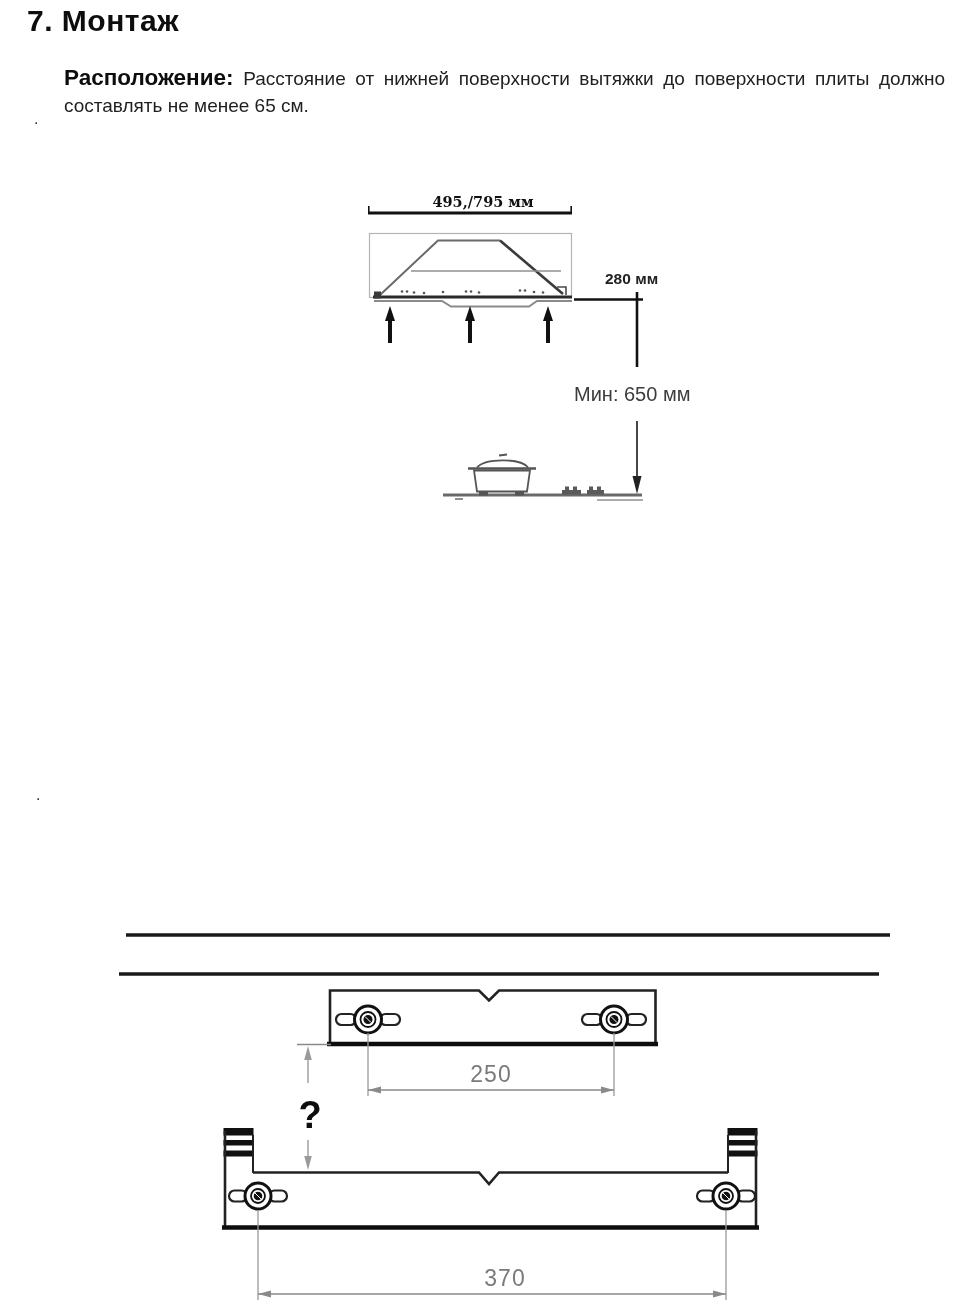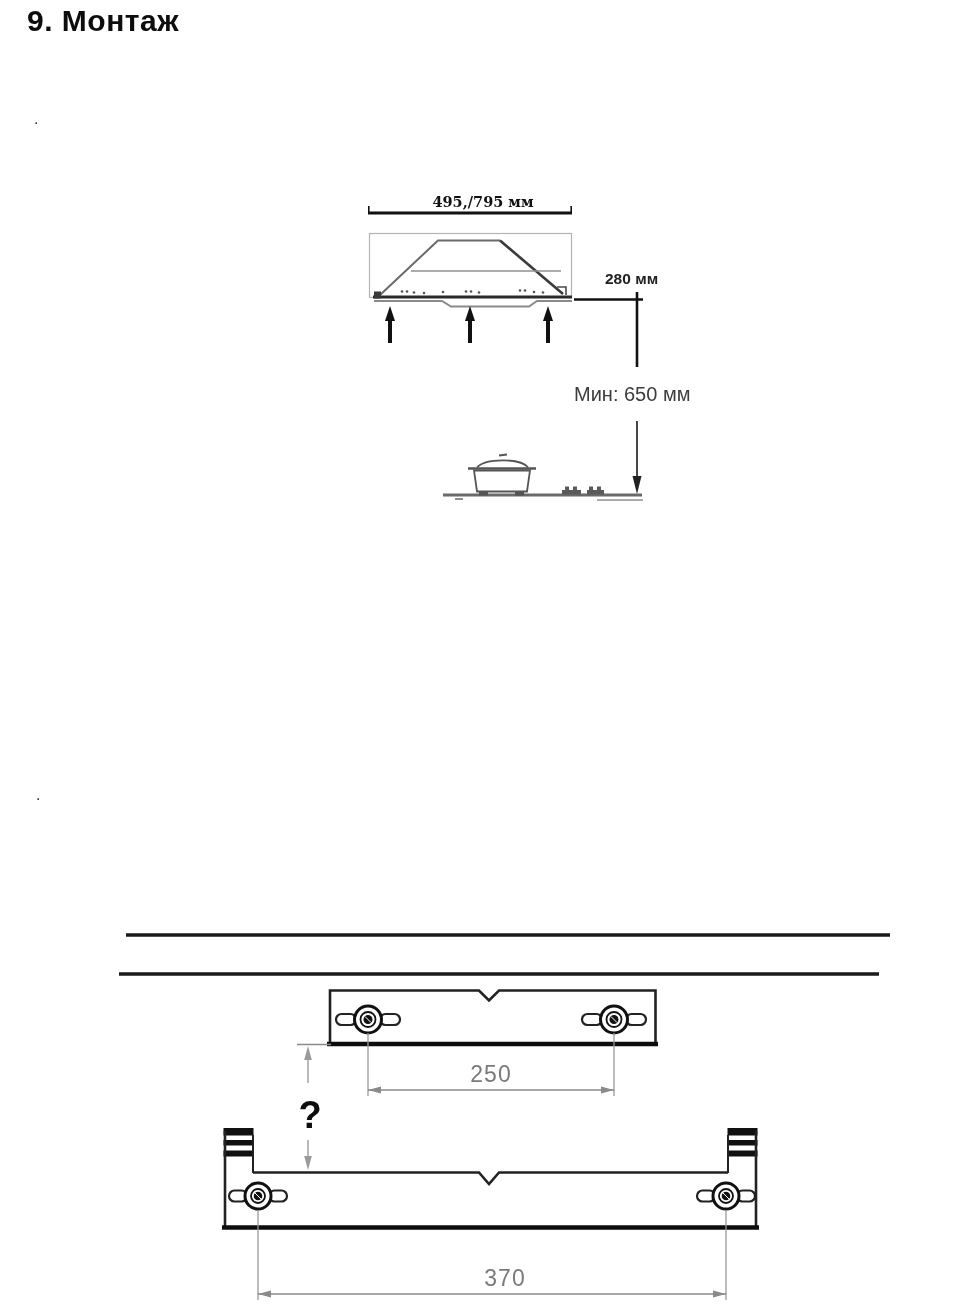--- a/index.html
+++ b/index.html
@@ -35,22 +35,25 @@
   .svg1{left:330px;top:185px;}
   .svg2{left:100px;top:920px;}
   text{font-family:"Liberation Sans",sans-serif;}
   .serif-dim{font-family:"DejaVu Serif","Liberation Serif",serif;font-weight:bold;}
 </style>
 </head>
 <body>
 
 <div class="page">
 
-  <div class="doc-title">9. Монтаж</div>
-
+  <div class="doc-title">7. Монтаж</div>
+
+  <div class="para para1"><span class="lead">Расположение:</span>
+    <span>Расстояние от нижней поверхности вытяжки до поверхности плиты должно составлять не менее 65 см.</span>
+  </div>
   <div class="stray-dot dot1">.</div>
 
   <svg class="svg1" width="380" height="330" viewBox="330 185 380 330">
 
     <g>
       <line x1="368" y1="213" x2="572" y2="213" stroke="#111" stroke-width="3"></line>
       <line x1="368.8" y1="206" x2="368.8" y2="213" stroke="#111" stroke-width="1.6"></line>
       <line x1="571.2" y1="206" x2="571.2" y2="213" stroke="#111" stroke-width="1.6"></line>
       <text class="serif-dim" x="483" y="207" text-anchor="middle" font-size="14.5" fill="#111">495,/795 мм</text>
     </g>

